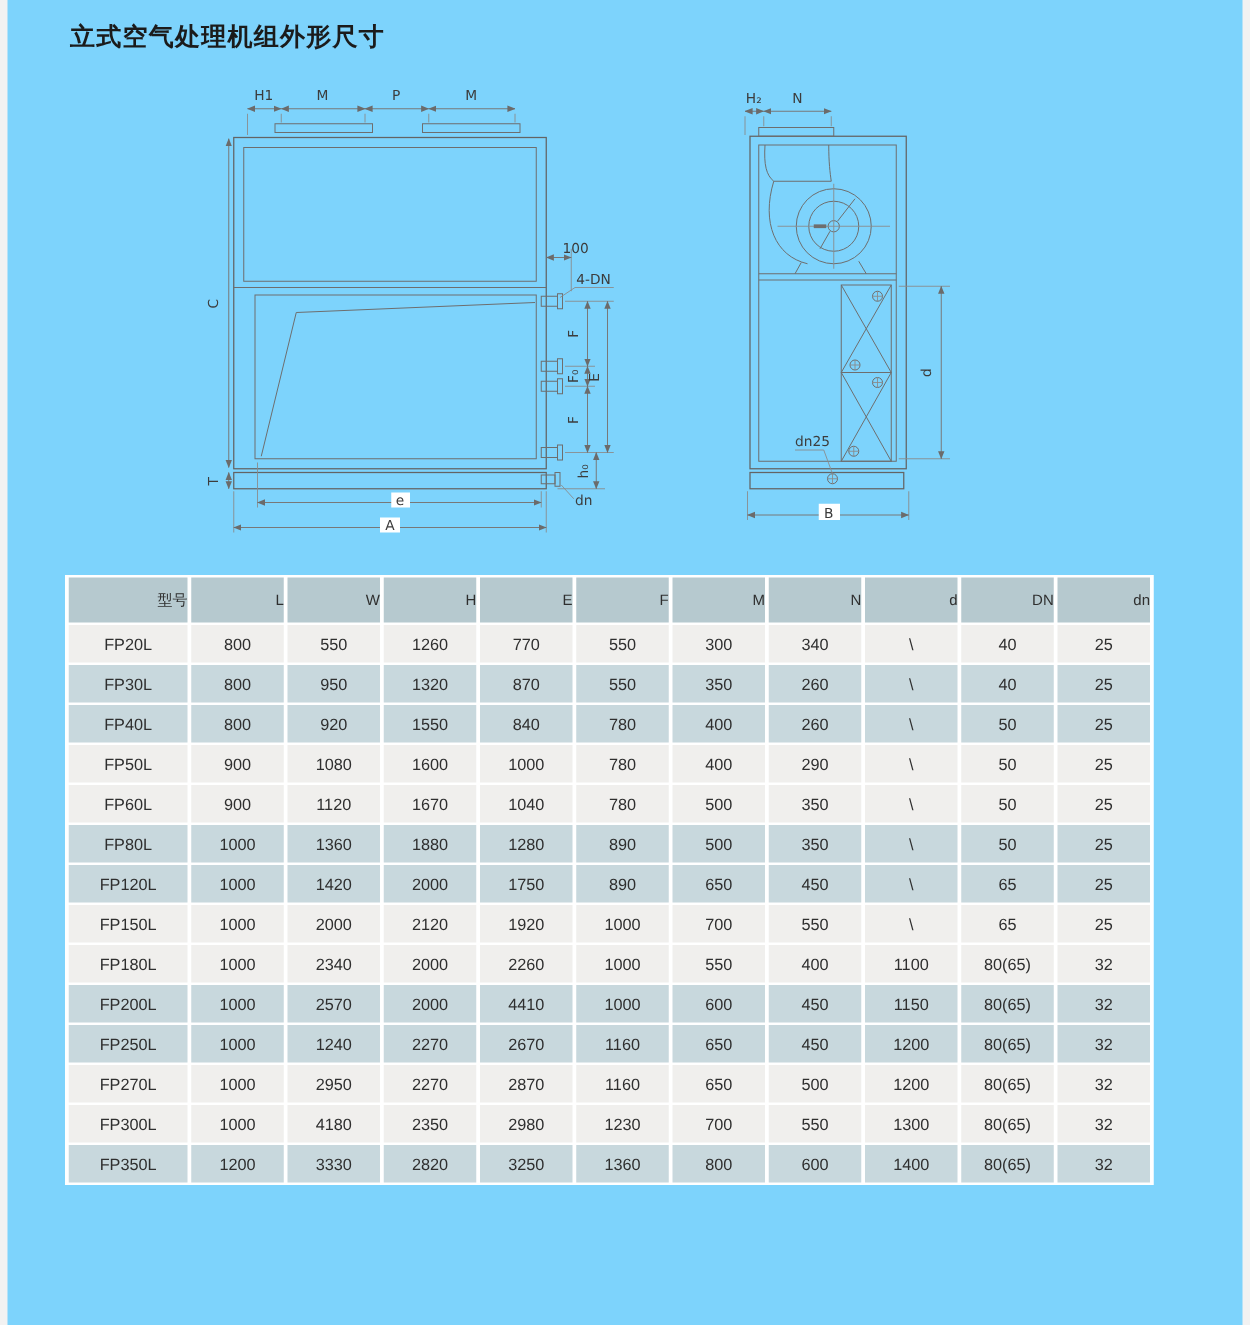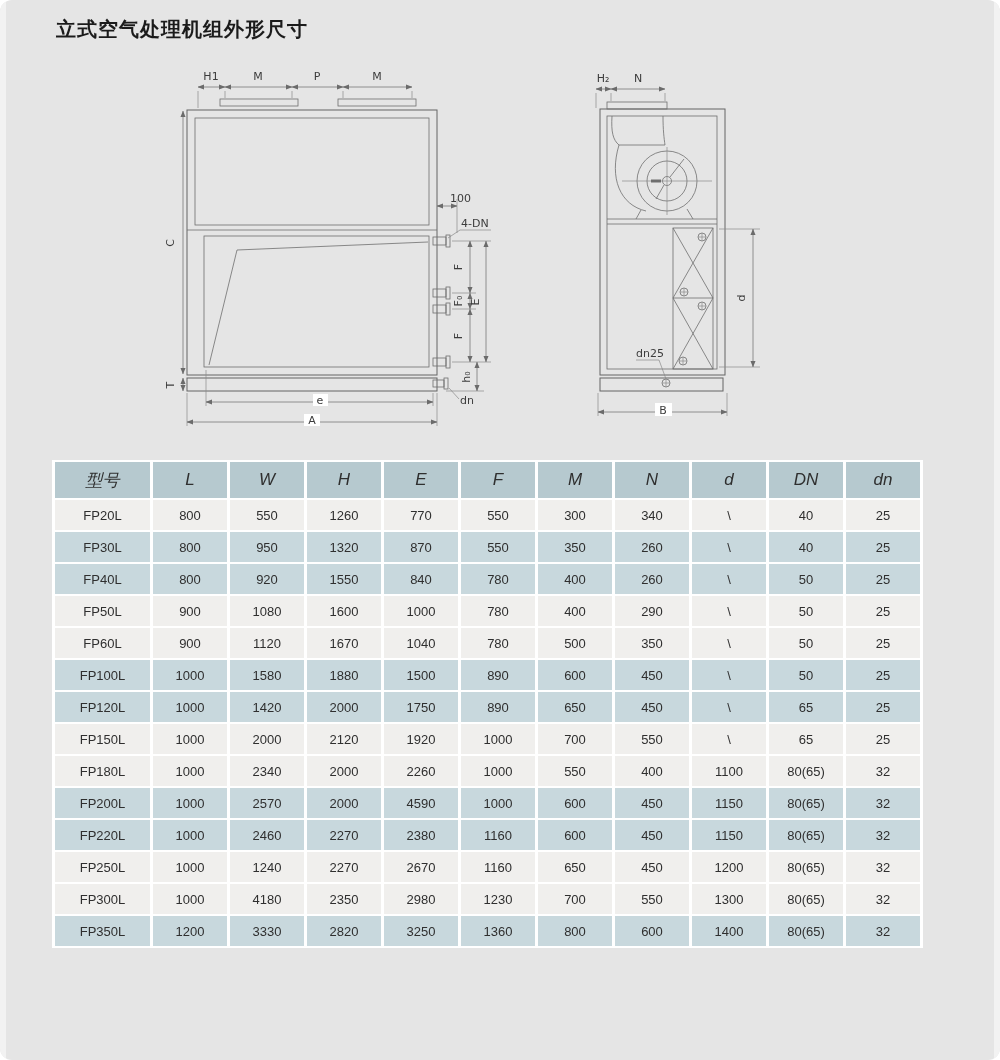--- a/index.html
+++ b/index.html
@@ -1,18 +1,18 @@
 <!DOCTYPE html>
 <html style="--header-bg: #b6c9cf; --row-blue: #c8d8dd; --row-light: #f0efed; --line: #666666; --text: #2f2f2f;"><head>
 <meta charset="utf-8">
 <style>
   html,body { margin:0; padding:0; background:#ffffff; }
   .page {
-    position:relative; width:1000px; height:1060px; background:#e5e5e5;
-    font-family:"Liberation Sans","DejaVu Sans",sans-serif; overflow:hidden;border-radius:12px;
+    position:relative; width:1000px; height:1060px; background:#7dd3fc;
+    font-family:"Liberation Sans","DejaVu Sans",sans-serif; overflow:hidden;
   }
   .edge { position:absolute; top:0; width:6px; height:1060px; background:#f2f2f2; }
   .edge.left { left:0; } .edge.right { right:0; }
   .title {
     position:absolute; left:56px; top:16px;
     font-size:20px; font-weight:bold; color:#1b1b1b; letter-spacing:1px;
   }
   svg.diagrams { position:absolute; left:0; top:0; }
   svg .main { fill:none; stroke:#646464; stroke-width:1; }
   svg .thin { fill:none; stroke:#6e6e6e; stroke-width:0.8; }
@@ -20,21 +20,21 @@
   svg .ext  { fill:none; stroke:#8a8a8a; stroke-width:0.7; }
   svg text.dlabel { font:11px "DejaVu Sans",sans-serif; fill:#3c3c3c; }
   svg .mask { fill:#ffffff; stroke:none; }
   .table-wrap { position:absolute; left:52px; top:460px; }
   table.dim-table {
     border-collapse:separate; border-spacing:3px 2px;
     width:871px; table-layout:fixed; background:#ffffff;
   }
   table.dim-table th {
     background:var(--header-bg,#b6c9cf); height:36px; font-weight:normal;
-    font-size:17px; color:var(--text,#2f2f2f); text-align:center; padding:0;font-style:italic;
+    font-size:12px; color:var(--text,#2f2f2f); text-align:right; padding:0;
   }
   table.dim-table td {
     background:var(--row-light,#f0efed); height:30px;
     font-size:13px; color:var(--text,#2f2f2f); text-align:center; padding:0;
   }
   table.dim-table th:first-child, table.dim-table td:first-child { width:95px; }
   table.dim-table tbody tr:nth-child(4n+2) td,
   table.dim-table tbody tr:nth-child(4n+3) td { background:var(--row-blue,#c8d8dd); }
 </style>
 </head>
@@ -302,28 +302,28 @@
             <td>1670</td>
             <td>1040</td>
             <td>780</td>
             <td>500</td>
             <td>350</td>
             <td>\</td>
             <td>50</td>
             <td>25</td>
           </tr>
           <tr>
-            <td>FP100L</td>
-            <td>1000</td>
-            <td>1580</td>
+            <td>FP80L</td>
+            <td>1000</td>
+            <td>1360</td>
             <td>1880</td>
-            <td>1500</td>
+            <td>1280</td>
             <td>890</td>
-            <td>600</td>
-            <td>450</td>
+            <td>500</td>
+            <td>350</td>
             <td>\</td>
             <td>50</td>
             <td>25</td>
           </tr>
           <tr>
             <td>FP120L</td>
             <td>1000</td>
             <td>1420</td>
             <td>2000</td>
             <td>1750</td>
@@ -358,50 +358,50 @@
             <td>400</td>
             <td>1100</td>
             <td>80(65)</td>
             <td>32</td>
           </tr>
           <tr>
             <td>FP200L</td>
             <td>1000</td>
             <td>2570</td>
             <td>2000</td>
-            <td>4590</td>
-            <td>1000</td>
-            <td>600</td>
-            <td>450</td>
-            <td>1150</td>
-            <td>80(65)</td>
-            <td>32</td>
-          </tr>
-          <tr>
-            <td>FP220L</td>
-            <td>1000</td>
-            <td>2460</td>
-            <td>2270</td>
-            <td>2380</td>
-            <td>1160</td>
+            <td>4410</td>
+            <td>1000</td>
             <td>600</td>
             <td>450</td>
             <td>1150</td>
             <td>80(65)</td>
             <td>32</td>
           </tr>
           <tr>
             <td>FP250L</td>
             <td>1000</td>
             <td>1240</td>
             <td>2270</td>
             <td>2670</td>
             <td>1160</td>
             <td>650</td>
             <td>450</td>
+            <td>1200</td>
+            <td>80(65)</td>
+            <td>32</td>
+          </tr>
+          <tr>
+            <td>FP270L</td>
+            <td>1000</td>
+            <td>2950</td>
+            <td>2270</td>
+            <td>2870</td>
+            <td>1160</td>
+            <td>650</td>
+            <td>500</td>
             <td>1200</td>
             <td>80(65)</td>
             <td>32</td>
           </tr>
           <tr>
             <td>FP300L</td>
             <td>1000</td>
             <td>4180</td>
             <td>2350</td>
             <td>2980</td>

